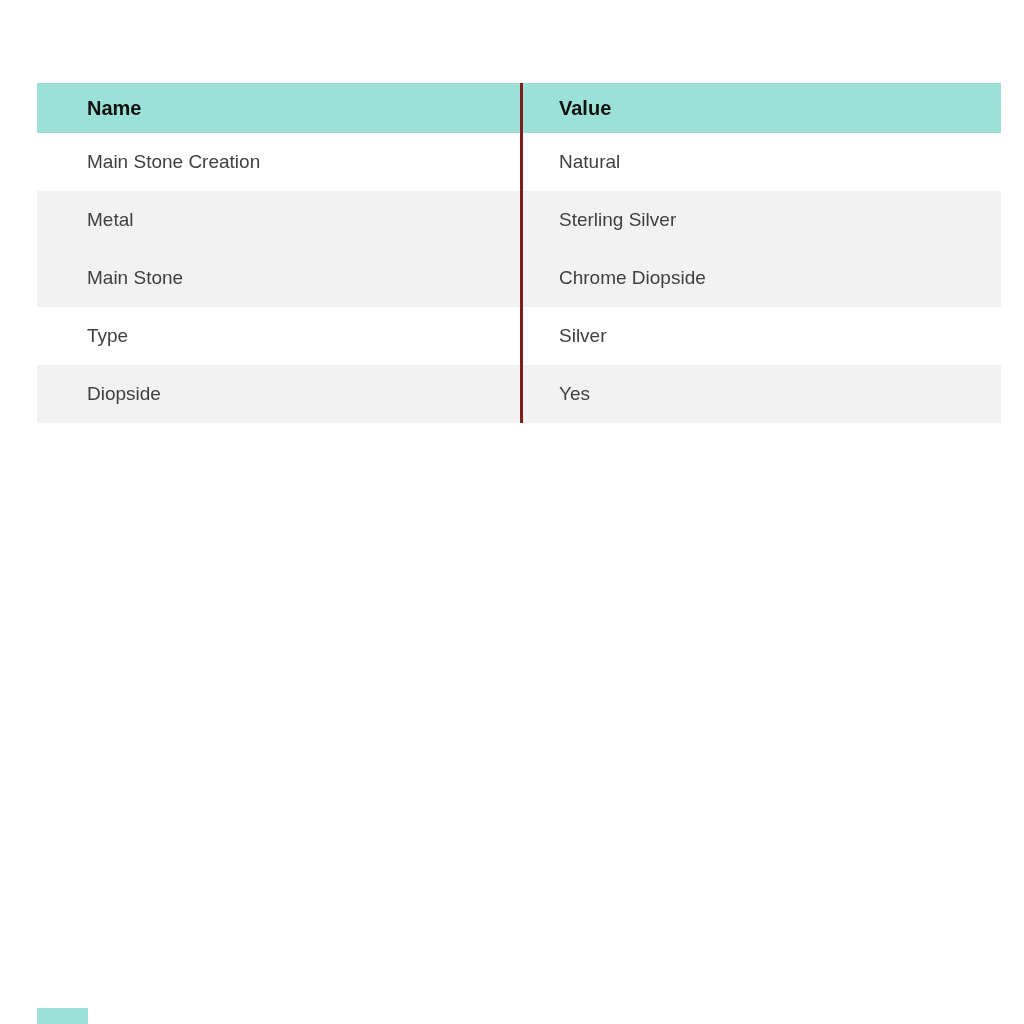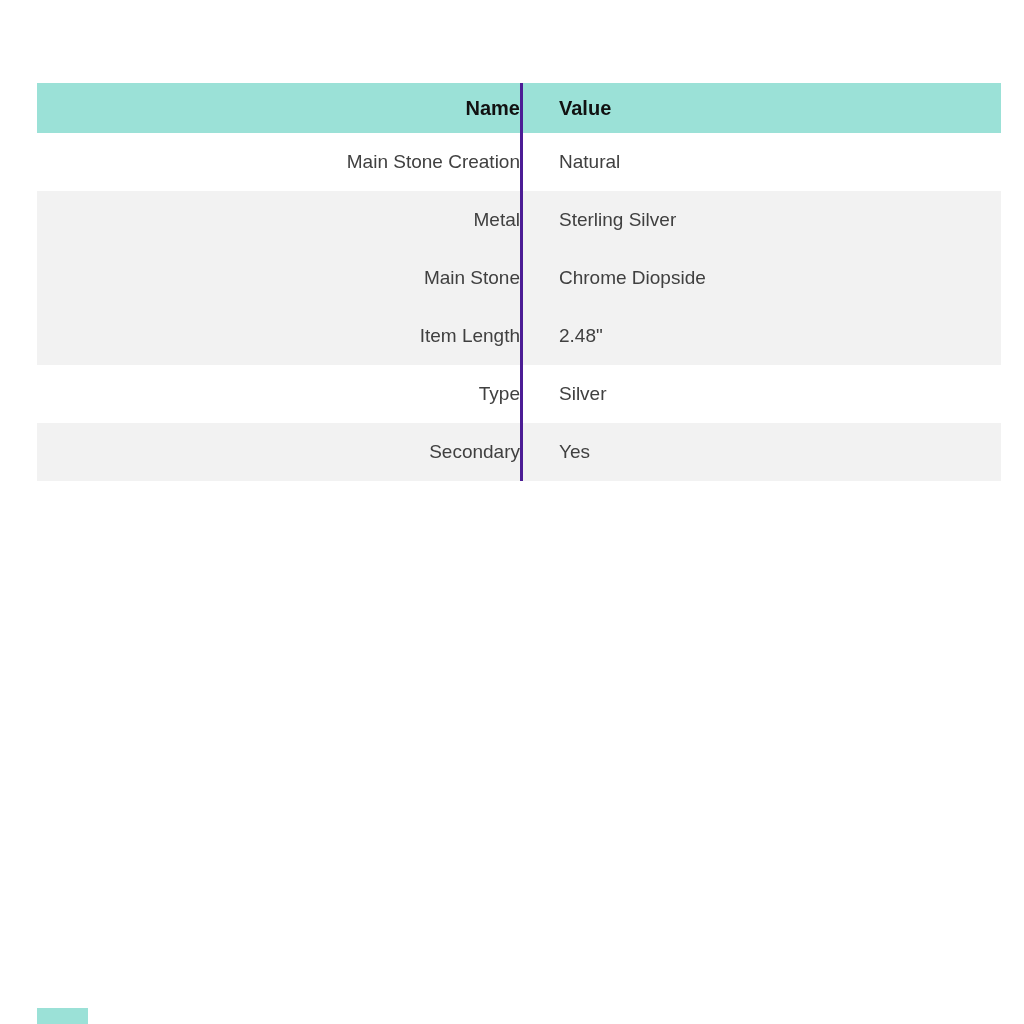--- a/index.html
+++ b/index.html
@@ -41,23 +41,22 @@
     vertical-align: middle;
     font-size: 19px;
     font-weight: 400;
     color: #404040;
     background: #ffffff;
   }
   .spec-table tr.alt td { background: var(--alt-bg, #f2f2f2); }
   
   .spec-table th:first-child,
   .spec-table td:first-child {
-    border-right: 3px solid #4c1d95;
+    border-right: 3px solid #7f1d1d;
     padding-left: 50px;
-    text-align: right;
   }
   .spec-table th:last-child,
   .spec-table td:last-child {
     padding-left: 36px;
   }
   
   .next-table-partial {
     position: absolute;
     left: 37px;
     top: 1008px;
@@ -88,30 +87,26 @@
           <td>Natural</td>
         </tr>
         <tr class="alt">
           <td>Metal</td>
           <td>Sterling Silver</td>
         </tr>
         <tr class="alt">
           <td>Main Stone</td>
           <td>Chrome Diopside</td>
         </tr>
-        <tr class="alt">
-          <td>Item Length</td>
-          <td>2.48"</td>
-        </tr>
         <tr>
           <td>Type</td>
           <td>Silver</td>
         </tr>
         <tr class="alt">
-          <td>Secondary</td>
+          <td>Diopside</td>
           <td>Yes</td>
         </tr>
       </tbody>
   </table>
 
   <div class="next-table-partial"></div>
 
 </div>
 
 </body></html>

